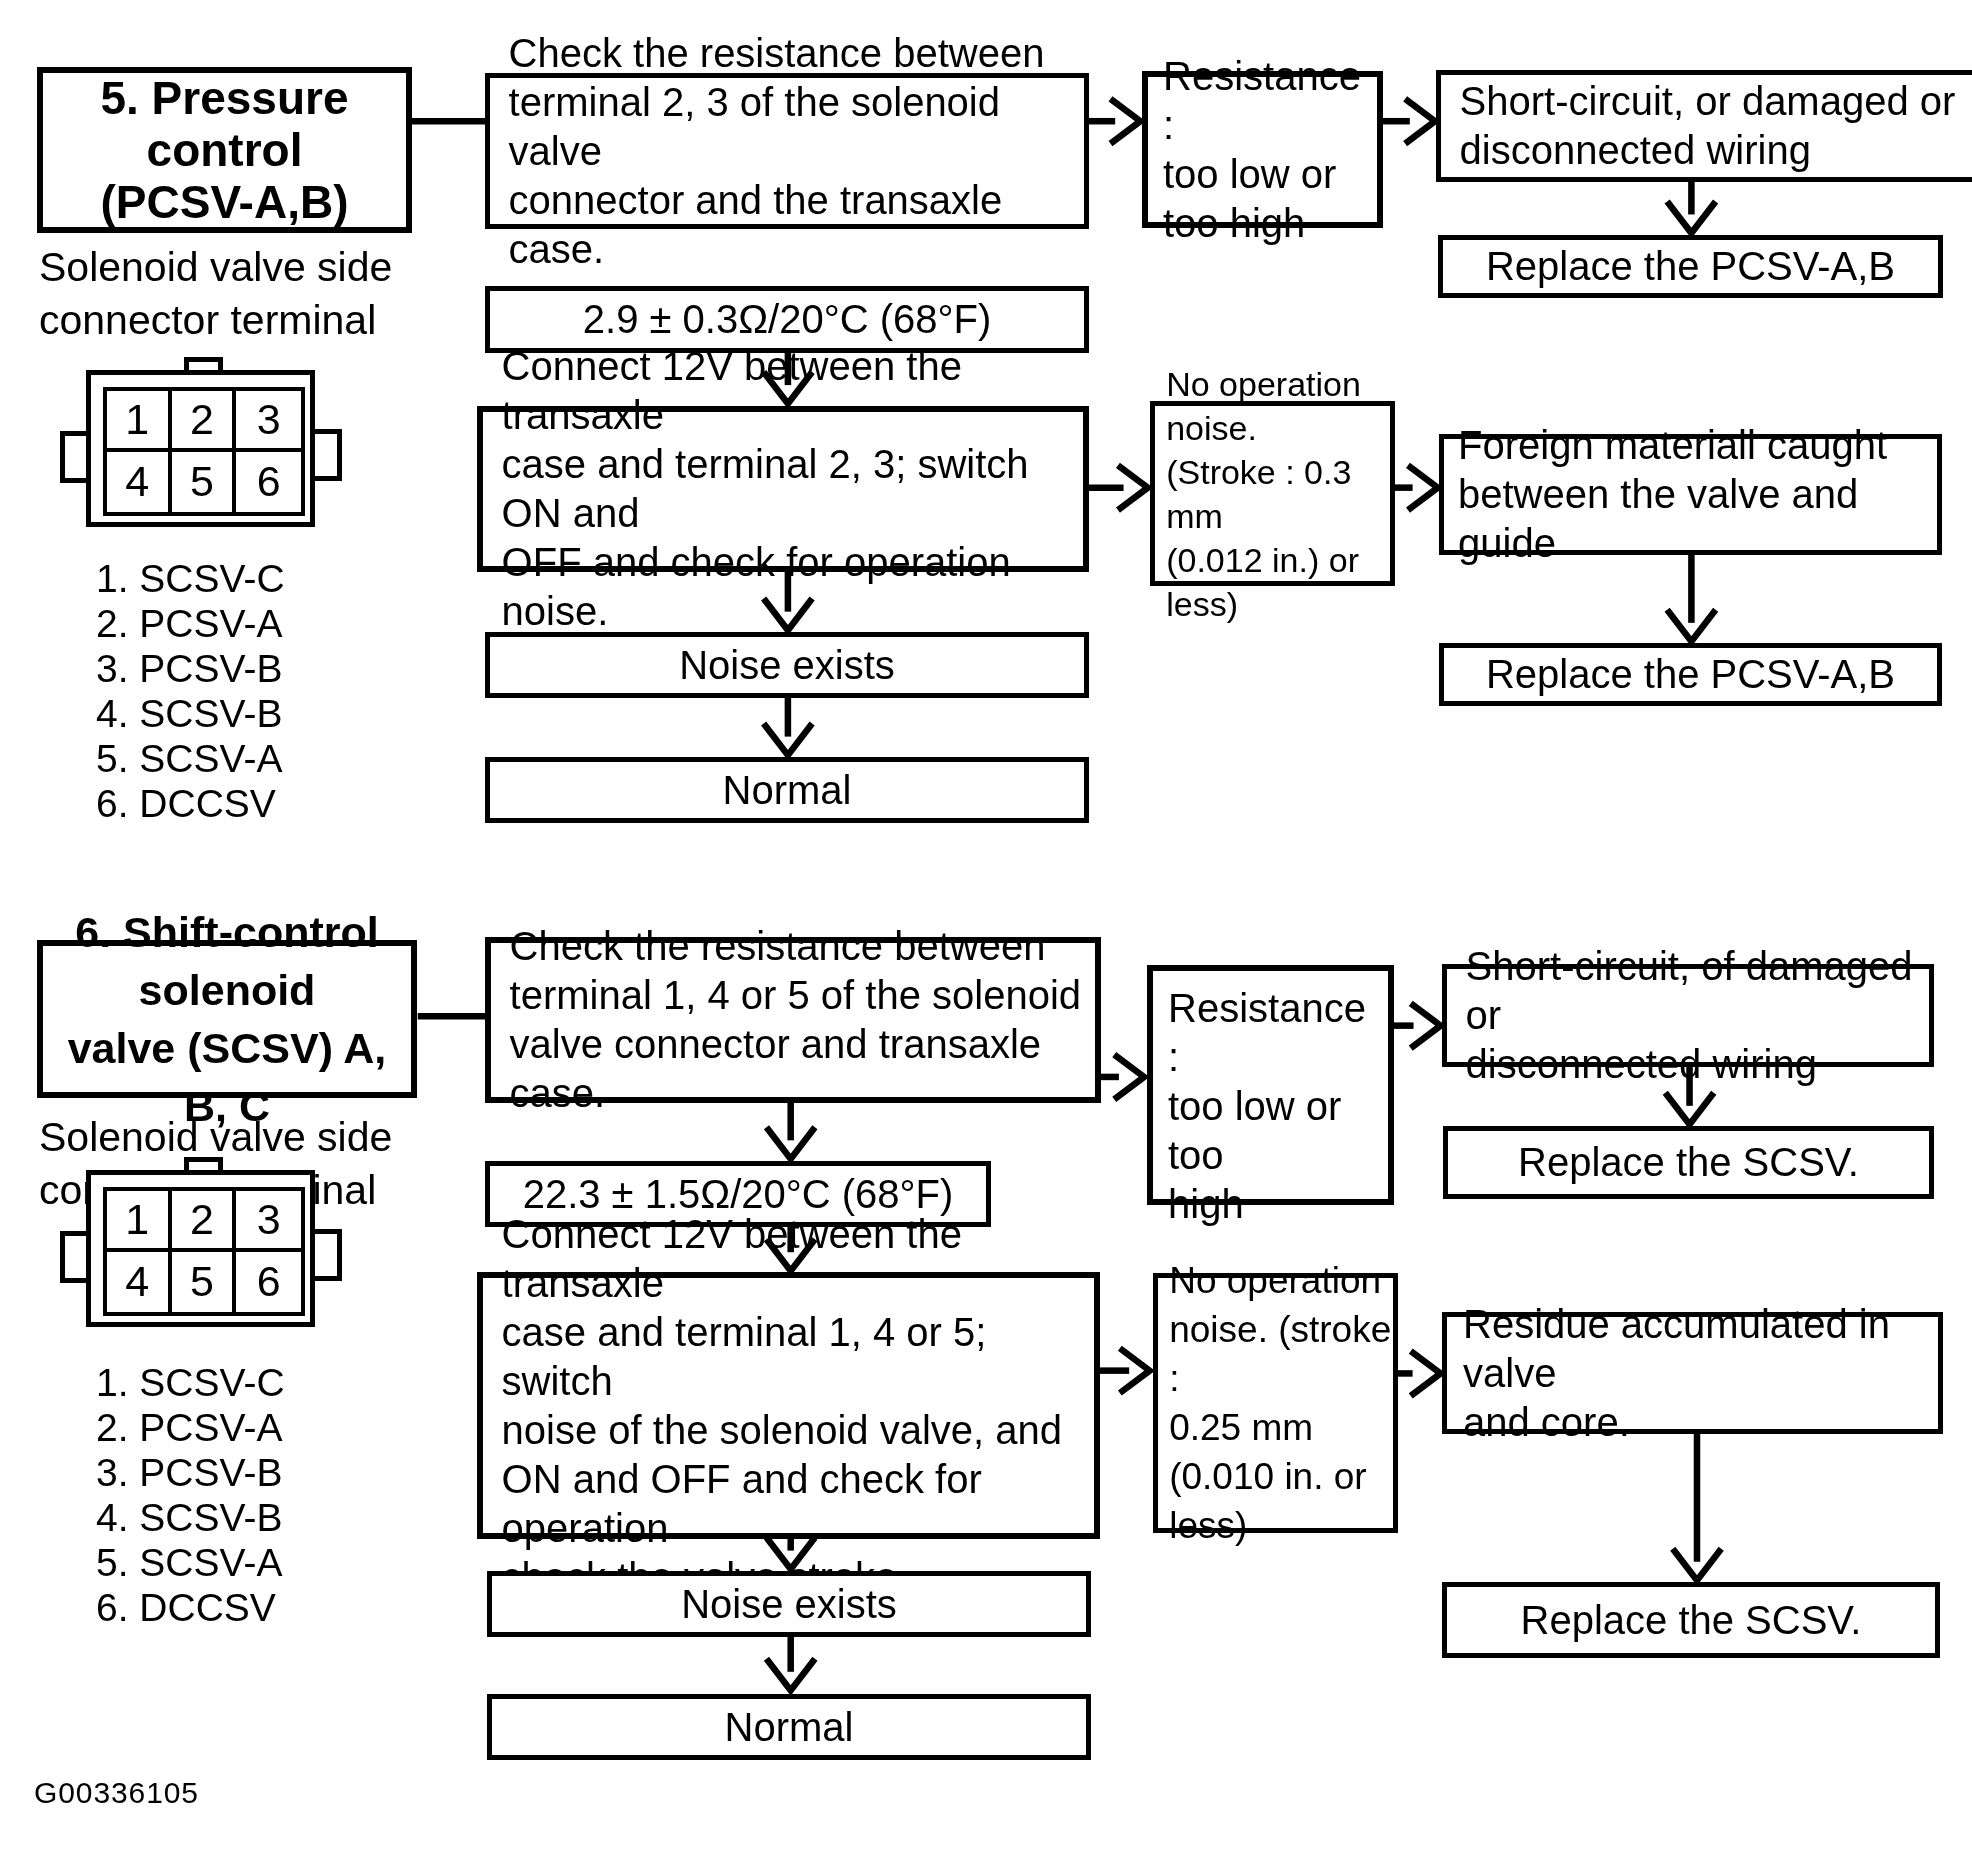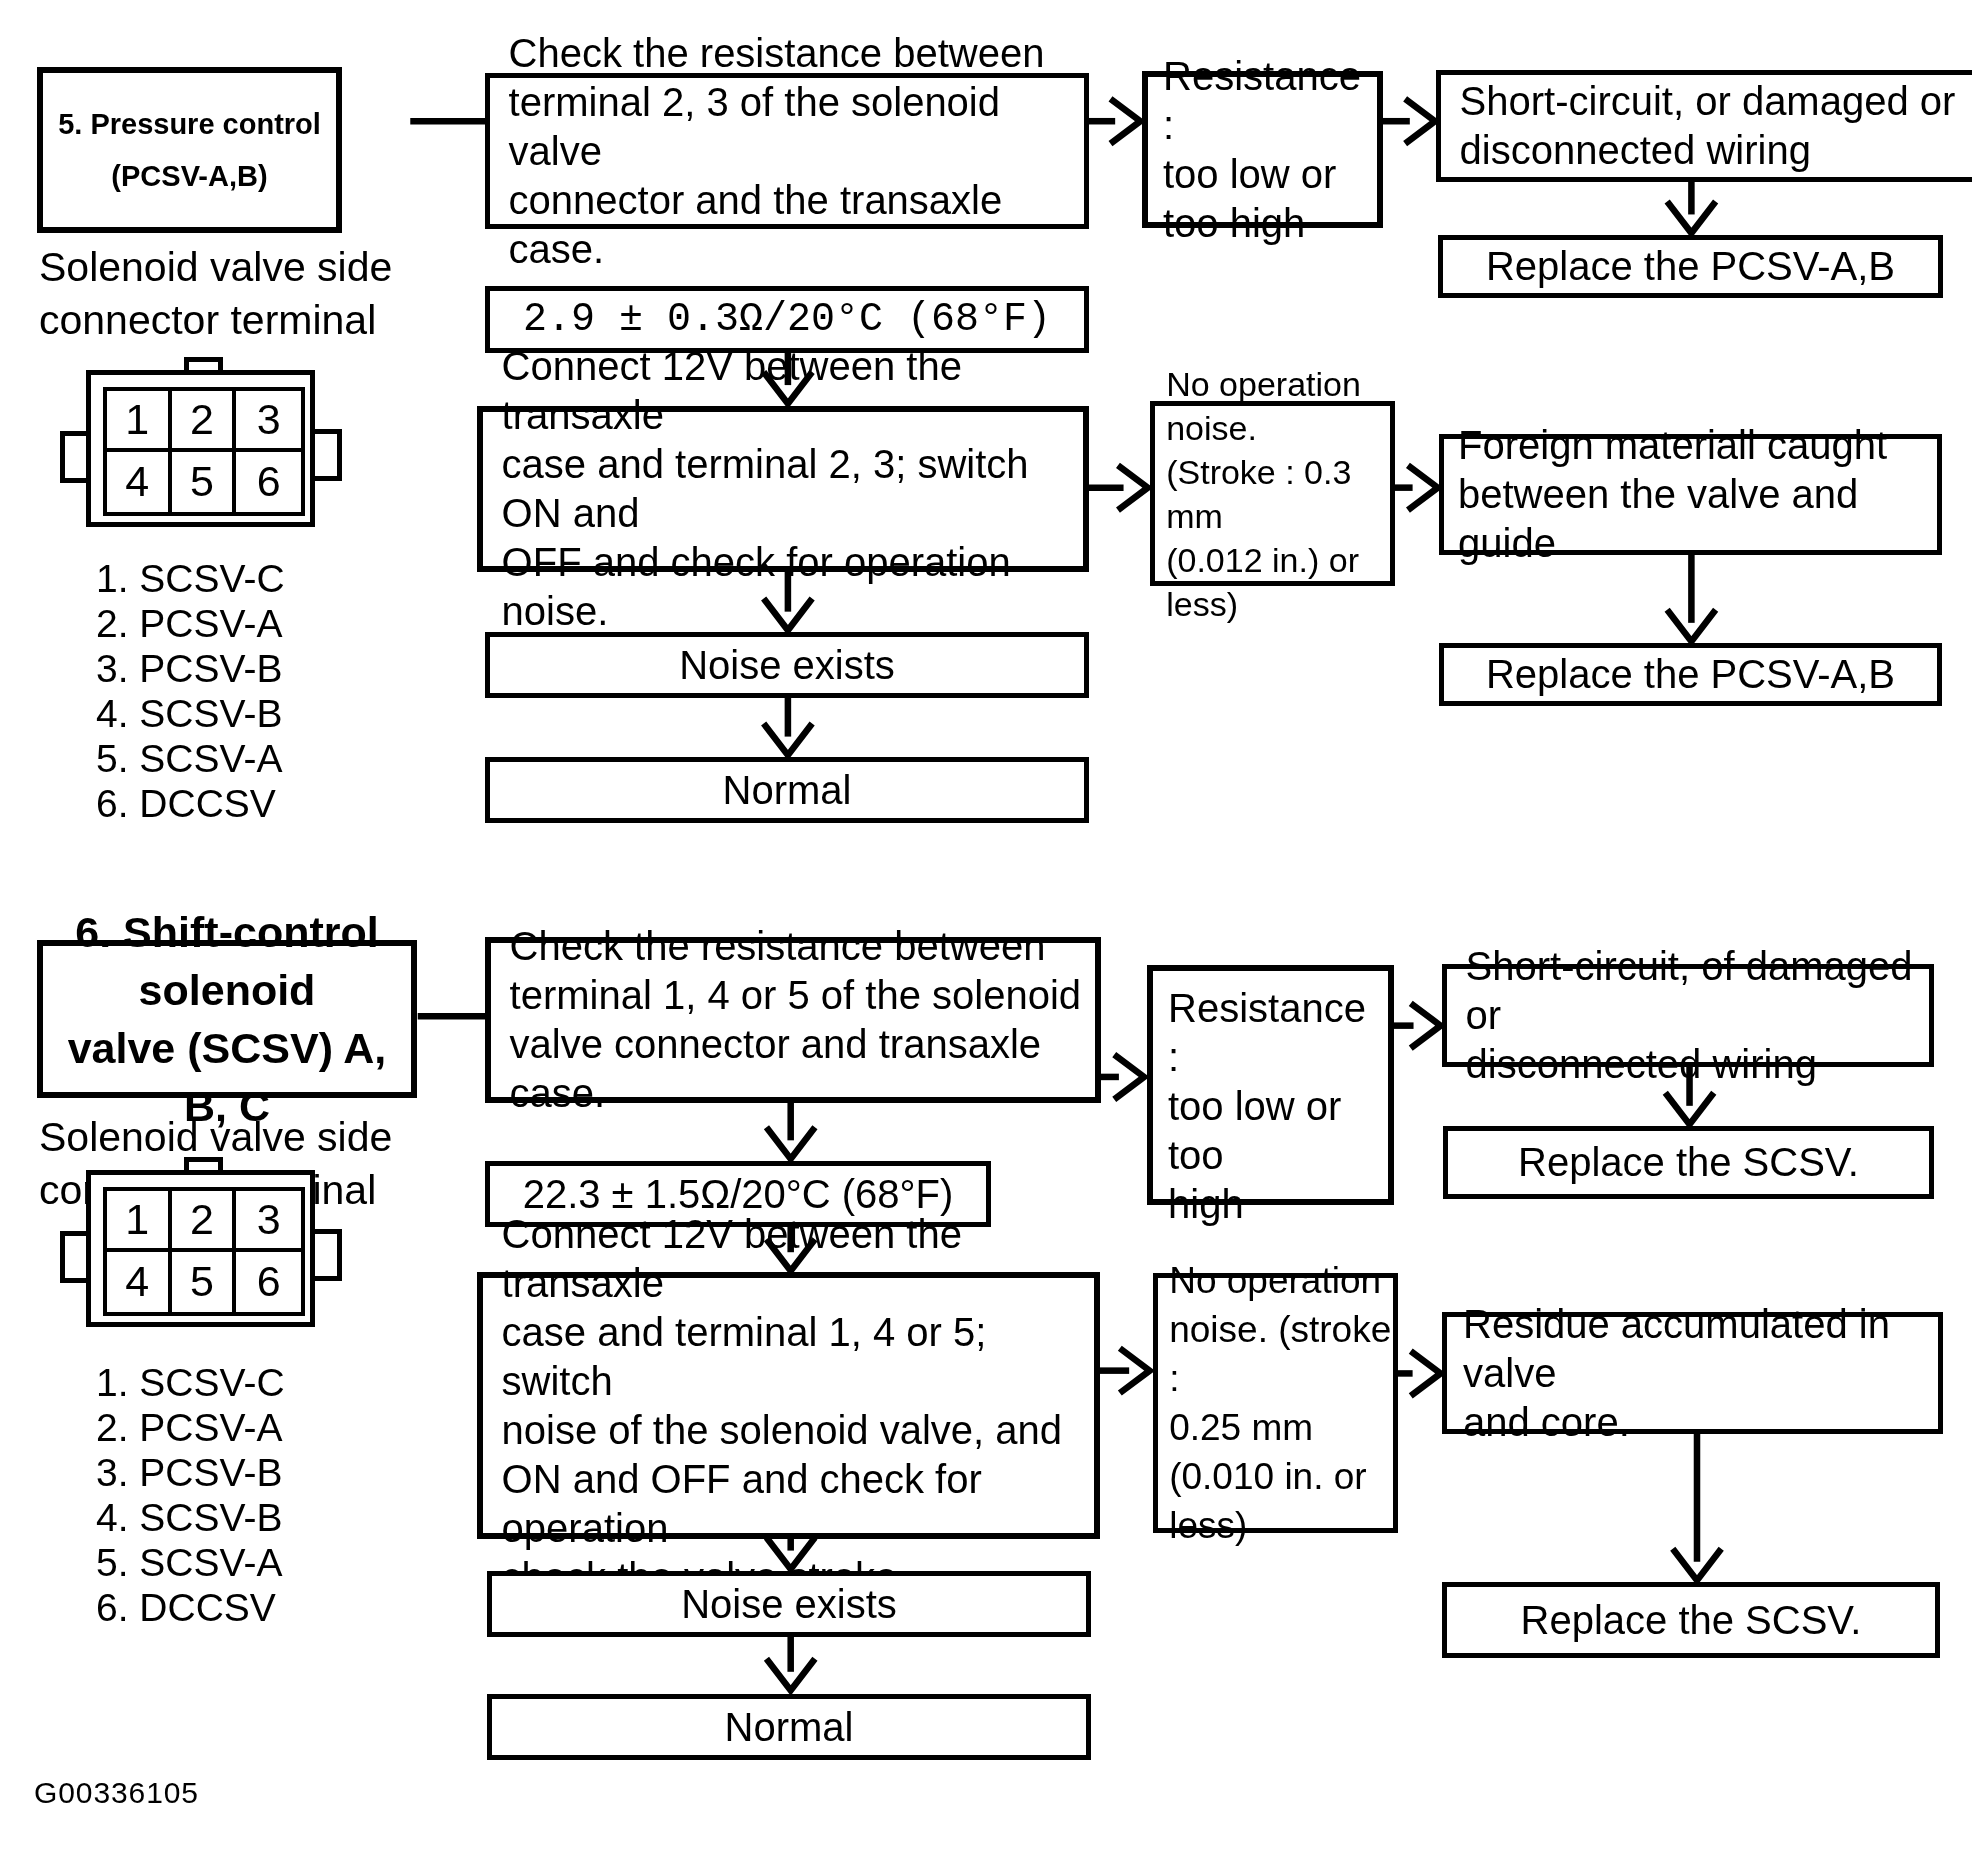--- a/index.html
+++ b/index.html
@@ -83,21 +83,21 @@
     <line x1="1498" y1="1473" x2="1515" y2="1473"></line>
     <polyline points="1513,1449 1545,1473 1513,1497"></polyline>
     <line x1="1820" y1="1537" x2="1820" y2="1675"></line>
     <polyline points="1794,1661 1820,1695 1846,1661"></polyline>
     <line x1="848" y1="1650" x2="848" y2="1663"></line>
     <polyline points="822,1649 848,1683 874,1649"></polyline>
     <line x1="848" y1="1755" x2="848" y2="1793"></line>
     <polyline points="822,1779 848,1813 874,1779"></polyline>
   </svg>
 
-  <div class="box bold ctr b7" style="left:37px;top:67px;width:305px;height:166px;font-size:29px;line-height:52px;">
+  <div class="box bold ctr b7" style="left:37px;top:67px;width:375px;height:166px;font-size:46px;line-height:52px;">
     <div>5. Pressure control</div>
     <div>(PCSV-A,B)</div>
   </div>
 
   <div class="caption" style="left:39px;top:241px;">
     <div>Solenoid valve side</div>
     <div>connector terminal</div>
   </div>
 
   <div class="connector" style="left:60px;top:357px;">
@@ -139,21 +139,21 @@
 
   <div class="box" style="left:1436px;top:70px;width:600px;height:112px;">
     <div>Short-circuit, or damaged or</div>
     <div>disconnected wiring</div>
   </div>
 
   <div class="box ctr" style="left:1438px;top:235px;width:505px;height:63px;">
     <div>Replace the PCSV-A,B</div>
   </div>
 
-  <div class="box ctr" style="left:485px;top:286px;width:604px;height:67px;font-family:Liberation Mono, monospace;">
+  <div class="box ctr" style="left:485px;top:286px;width:604px;height:67px;">
     <div>2.9 ± 0.3Ω/20°C (68°F)</div>
   </div>
 
   <div class="box b7" style="left:477px;top:406px;width:612px;height:166px;">
     <div>Connect 12V between the transaxle</div>
     <div>case and terminal 2, 3; switch ON and</div>
     <div>OFF and check for operation noise.</div>
   </div>
 
   <div class="box sm" style="left:1150px;top:401px;width:245px;height:185px;">

